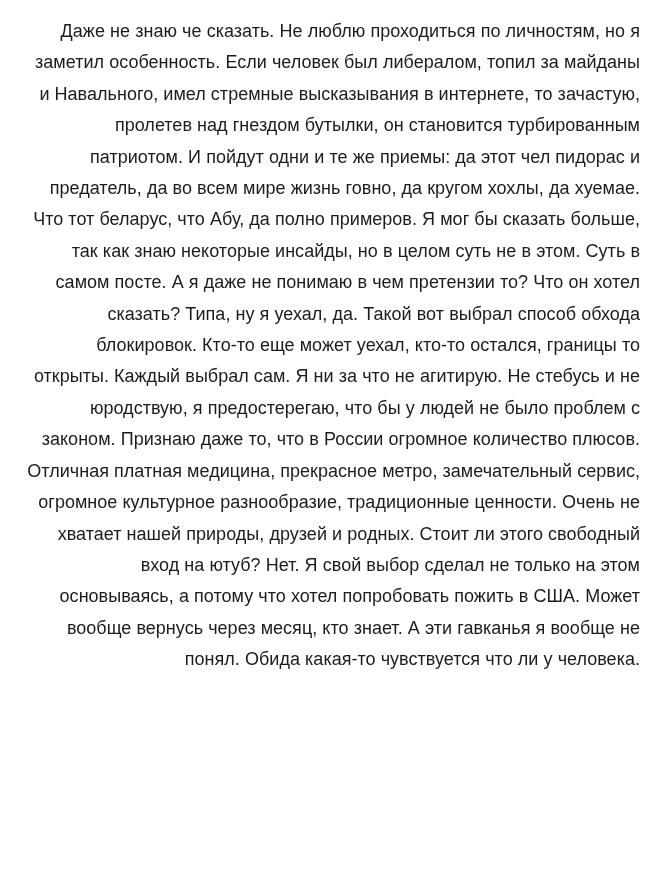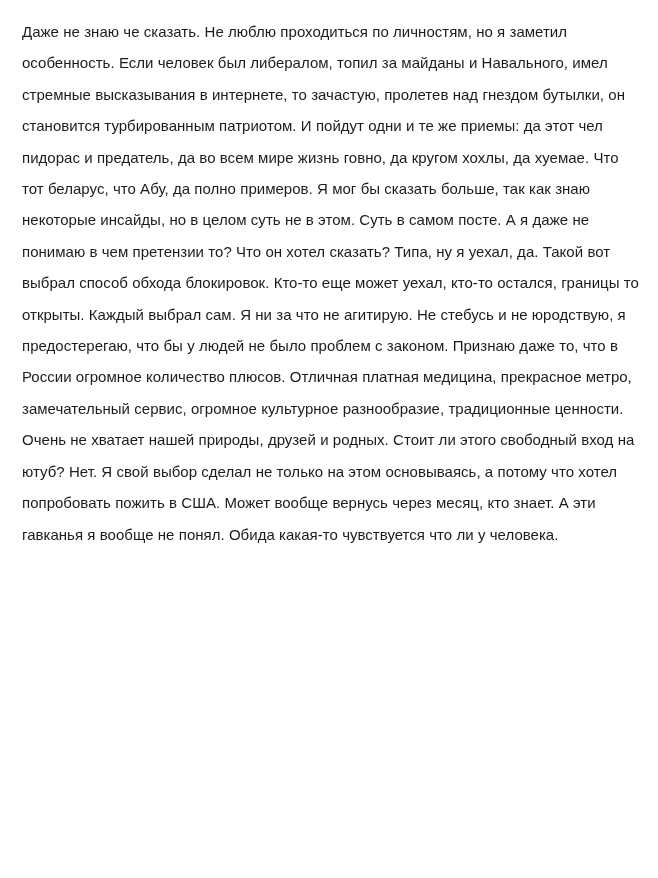--- a/index.html
+++ b/index.html
@@ -16,24 +16,24 @@
     overflow: hidden;
   }
   .post {
     box-sizing: border-box;
     width: 658px;
     height: 878px;
     padding: 16px 18px 10px 22px;
     background: #ffffff;
   }
   .post-text {
-    font-size: 15px;
+    font-size: 18px;
     line-height: 31.4px;
     color: #1c1c1c;
-    text-align: left;
+    text-align: right;
     letter-spacing: 0.02px;
     word-spacing: 0.1px;
     white-space: pre-wrap;
     margin: 0;
   }
 </style>
 </head>
 <body>
 
 <div class="post">

